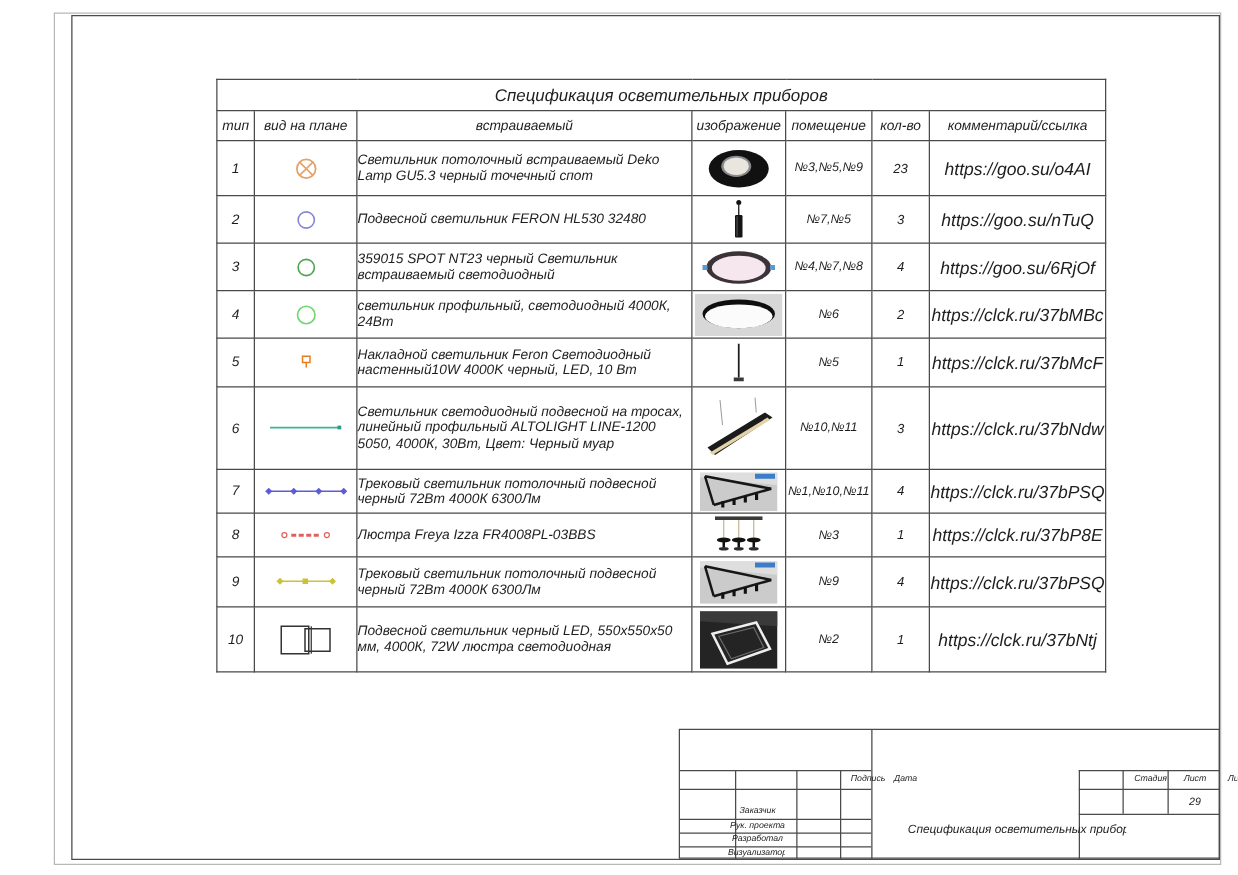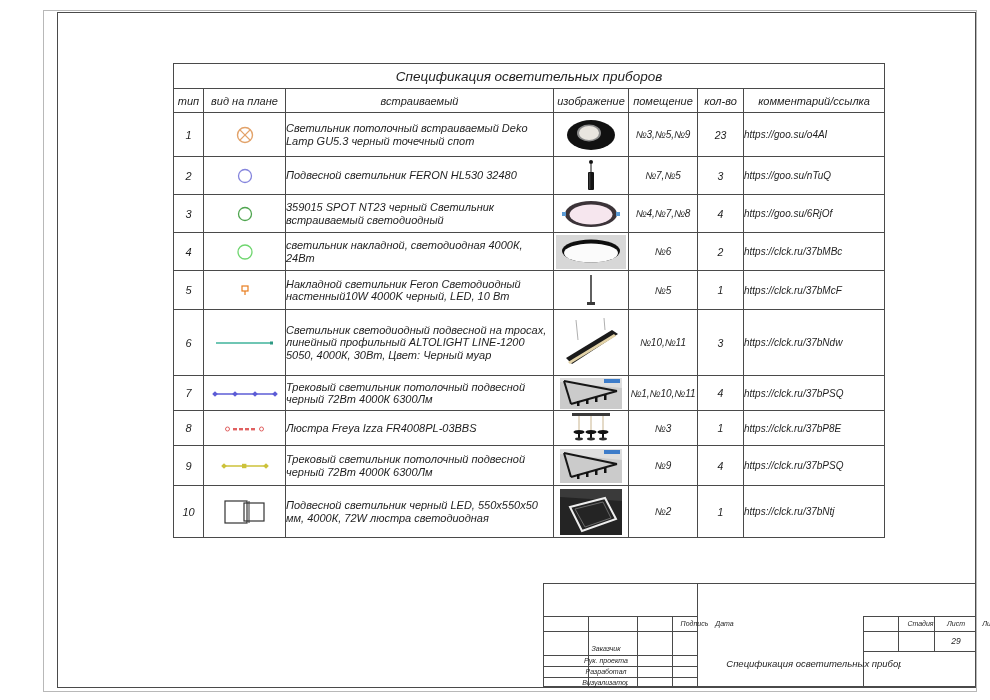--- a/index.html
+++ b/index.html
@@ -22,21 +22,21 @@
   tr.r5{height:39px;} tr.r6{height:66px;} tr.r7{height:35px;} tr.r8{height:35px;}
   tr.r9{height:40px;} tr.r10{height:52px;}
   td.c-type{text-align:center;font-size:11px;}
   td.c-sym{text-align:center;}
   td.c-sym svg{vertical-align:middle;}
   td.c-name{font-size:11px;line-height:12.5px;padding:2px 5px;}
   td.c-img{text-align:center;}
   td.c-img svg{vertical-align:middle;display:inline-block;}
   td.c-room{text-align:center;font-size:10px;white-space:nowrap;}
   td.c-qty{text-align:center;font-size:10.5px;margin-top:16px;}
-  td.c-link{font-size:10px;padding-left:6px;white-space:nowrap;}
+  td.c-link{font-size:14px;padding-left:6px;white-space:nowrap;text-align:center;}
 
   
   .tb{position:absolute;left:543px;top:583px;width:433px;height:104px;
       border:1px solid #4a4a4a;box-sizing:border-box;}
   .tb .vl,.tb .hl{position:absolute;background:#4a4a4a;}
   .tb .vl{width:1px;} .tb .hl{height:1px;}
   .tb .lbl{position:absolute;font-size:7px;display:flex;align-items:center;justify-content:center;
       white-space:nowrap;overflow:hidden;padding-left:40px;}
   .tb .num{font-size:8.5px;}
   .tb .doc{font-size:9.5px;}
@@ -136,21 +136,21 @@
       <td class="c-link">https://goo.su/6RjOf</td>
     </tr>
 
     <tr class="r4">
       <td class="c-type">4</td>
       <td class="c-sym">
         <svg width="22" height="22">
               <circle cx="11" cy="11" r="7" fill="none" stroke="#6fd66f" stroke-width="1.3"></circle>
             </svg>
       </td>
-      <td class="c-name">светильник накладной, светодиодная 4000К, 24Вт</td>
+      <td class="c-name">светильник профильный, светодиодный 4000К, 24Вт</td>
       <td class="c-img">
         <svg width="70" height="34">
               <rect x="0" y="0" width="70" height="34" fill="#d7d7d7"></rect>
               <ellipse cx="35" cy="16" rx="29" ry="11.5" fill="#0e0e0e"></ellipse>
               <ellipse cx="35" cy="18" rx="27" ry="9.5" fill="#fbfbfb"></ellipse>
             </svg>
       </td>
       <td class="c-room">№6</td>
       <td class="c-qty">2</td>
       <td class="c-link">https://clck.ru/37bMBc</td>

